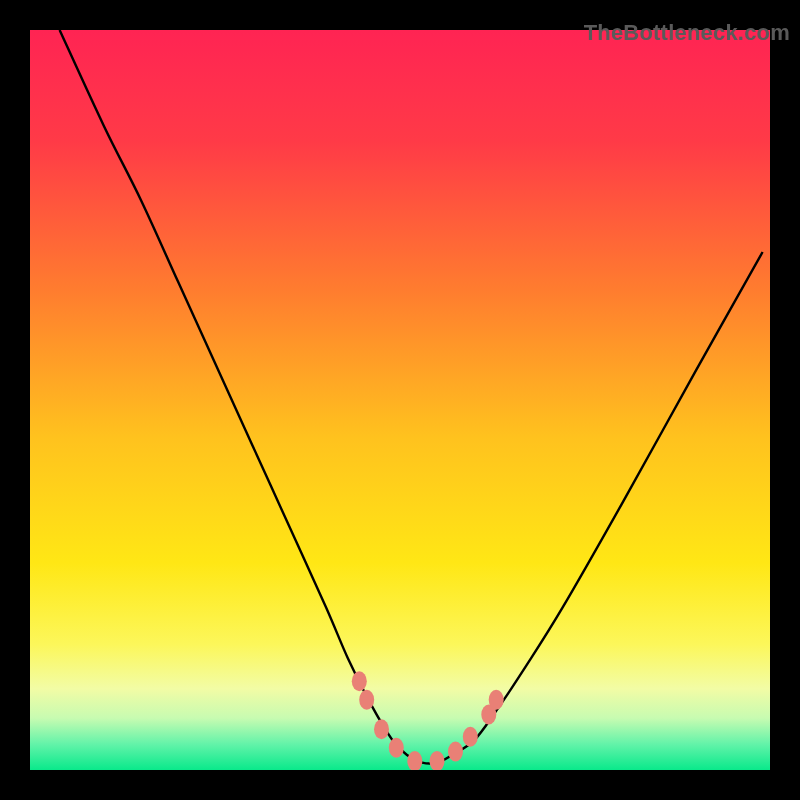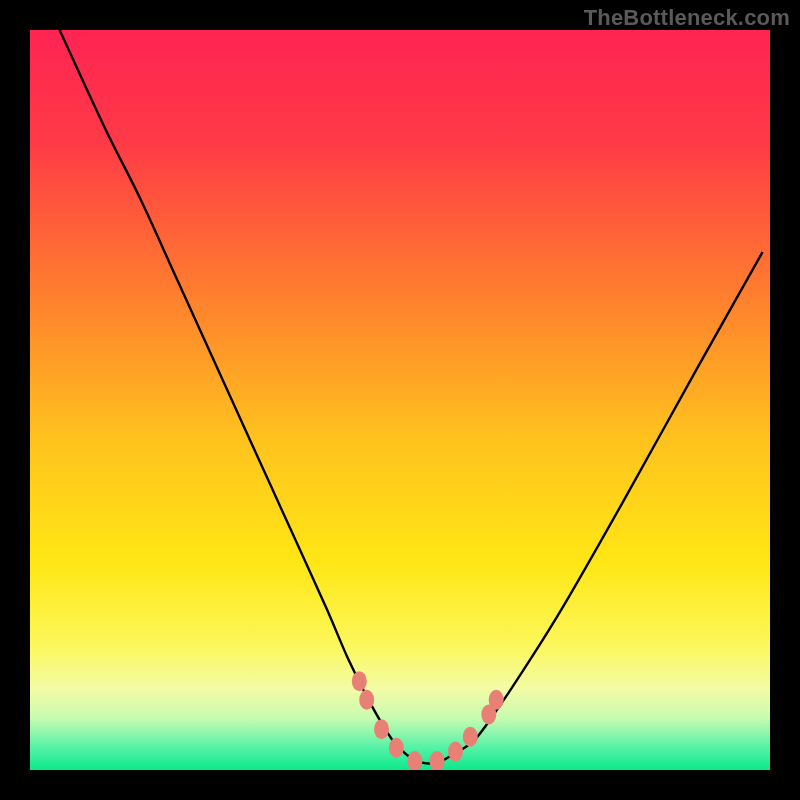--- a/index.html
+++ b/index.html
@@ -16,21 +16,21 @@
     background: #000;
   }
   .canvas svg {
     display: block;
     position: absolute;
     top: 0;
     left: 0;
   }
   .watermark {
     position: absolute;
-    top: 5px;
+    top: 20px;
     right: 10px;
     font-family: Arial, Helvetica, sans-serif;
     font-size: 22px;
     font-weight: 600;
     color: #5a5a5a;
     letter-spacing: 0.2px;
     user-select: none;
   }
 </style>
 </head>

